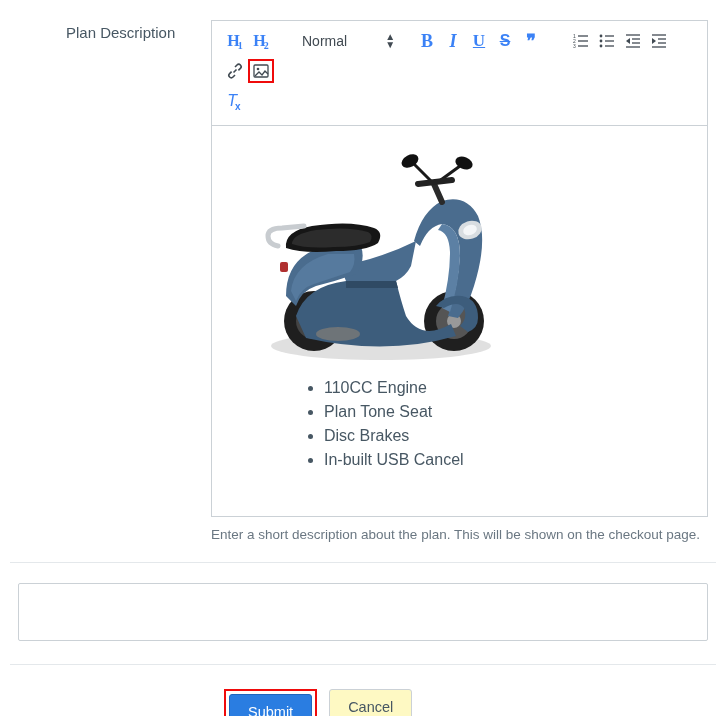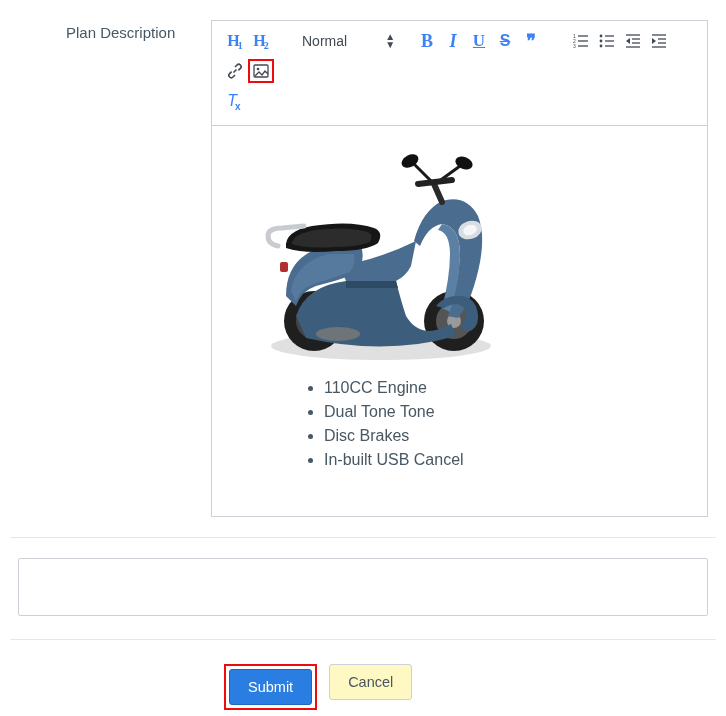--- a/index.html
+++ b/index.html
@@ -327,27 +327,28 @@
 
             <line x1="172" y1="38" x2="206" y2="34" stroke="#222" stroke-width="6" stroke-linecap="round"></line>
 
             <rect x="34" y="116" width="8" height="10" rx="2" fill="#b03030"></rect>
 
             <ellipse cx="92" cy="188" rx="22" ry="7" fill="#6e7478"></ellipse>
           </svg>
         </div>
         <ul class="bullets">
           <li>110CC Engine</li>
-          <li>Dual Tone Tone</li>
+          <li>Plan Tone Seat</li>
           <li>Disc Brakes</li>
           <li>In-built USB Cancel</li>
         </ul>
       </div>
     </div>
 
+    <div class="help-text">Enter a short description about the plan. This will be shown on the checkout page.</div>
   </div>
 </div>
 
 <div class="hr"></div>
 
 <div class="form-row">
   <div class="form-field">
     <textarea class="metadata-input" value="" style=""></textarea>
   </div>
 </div>

